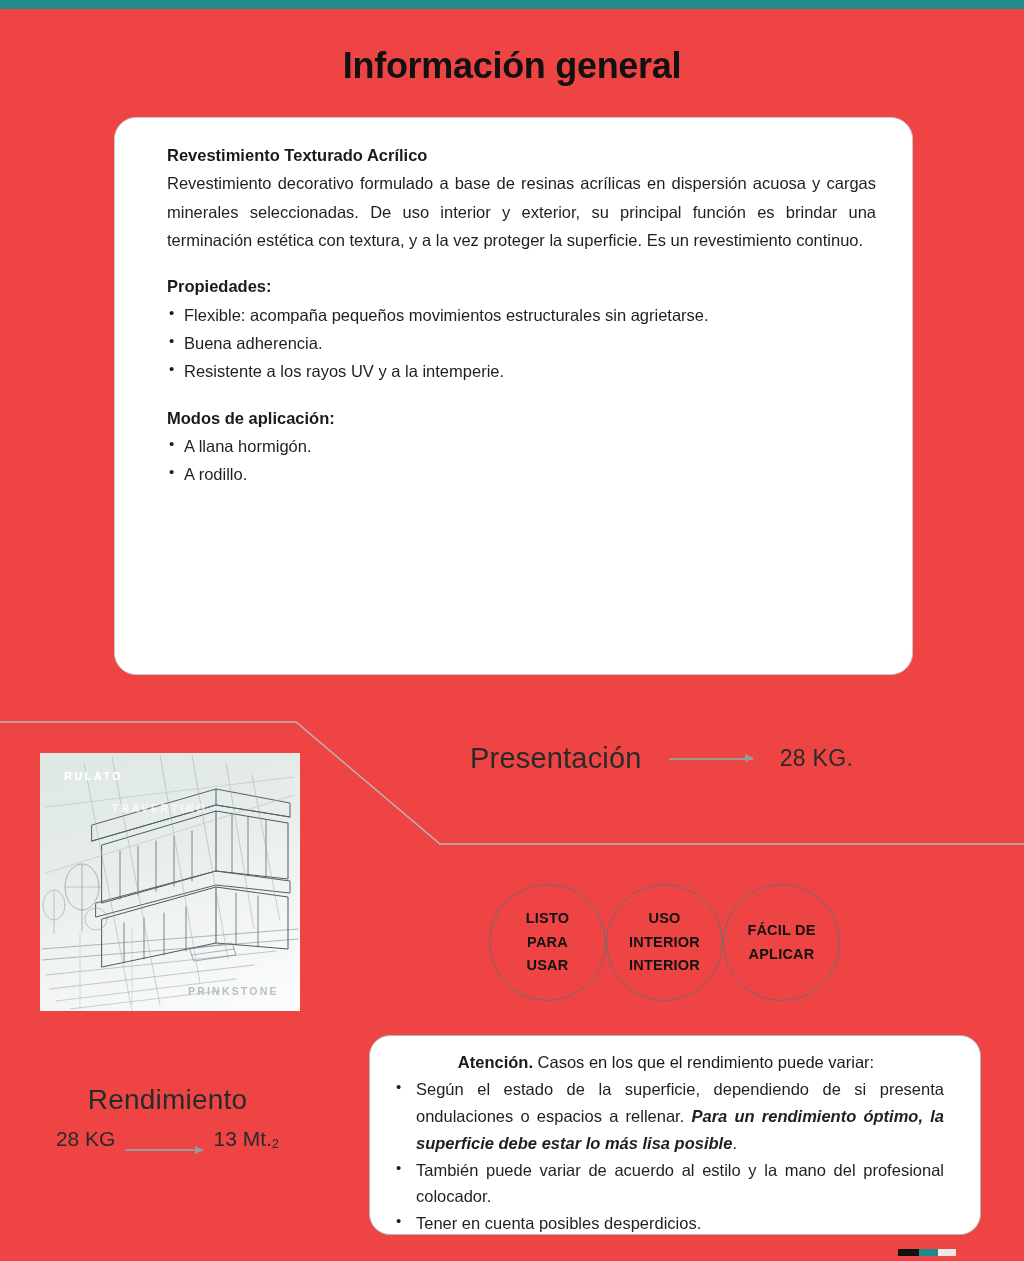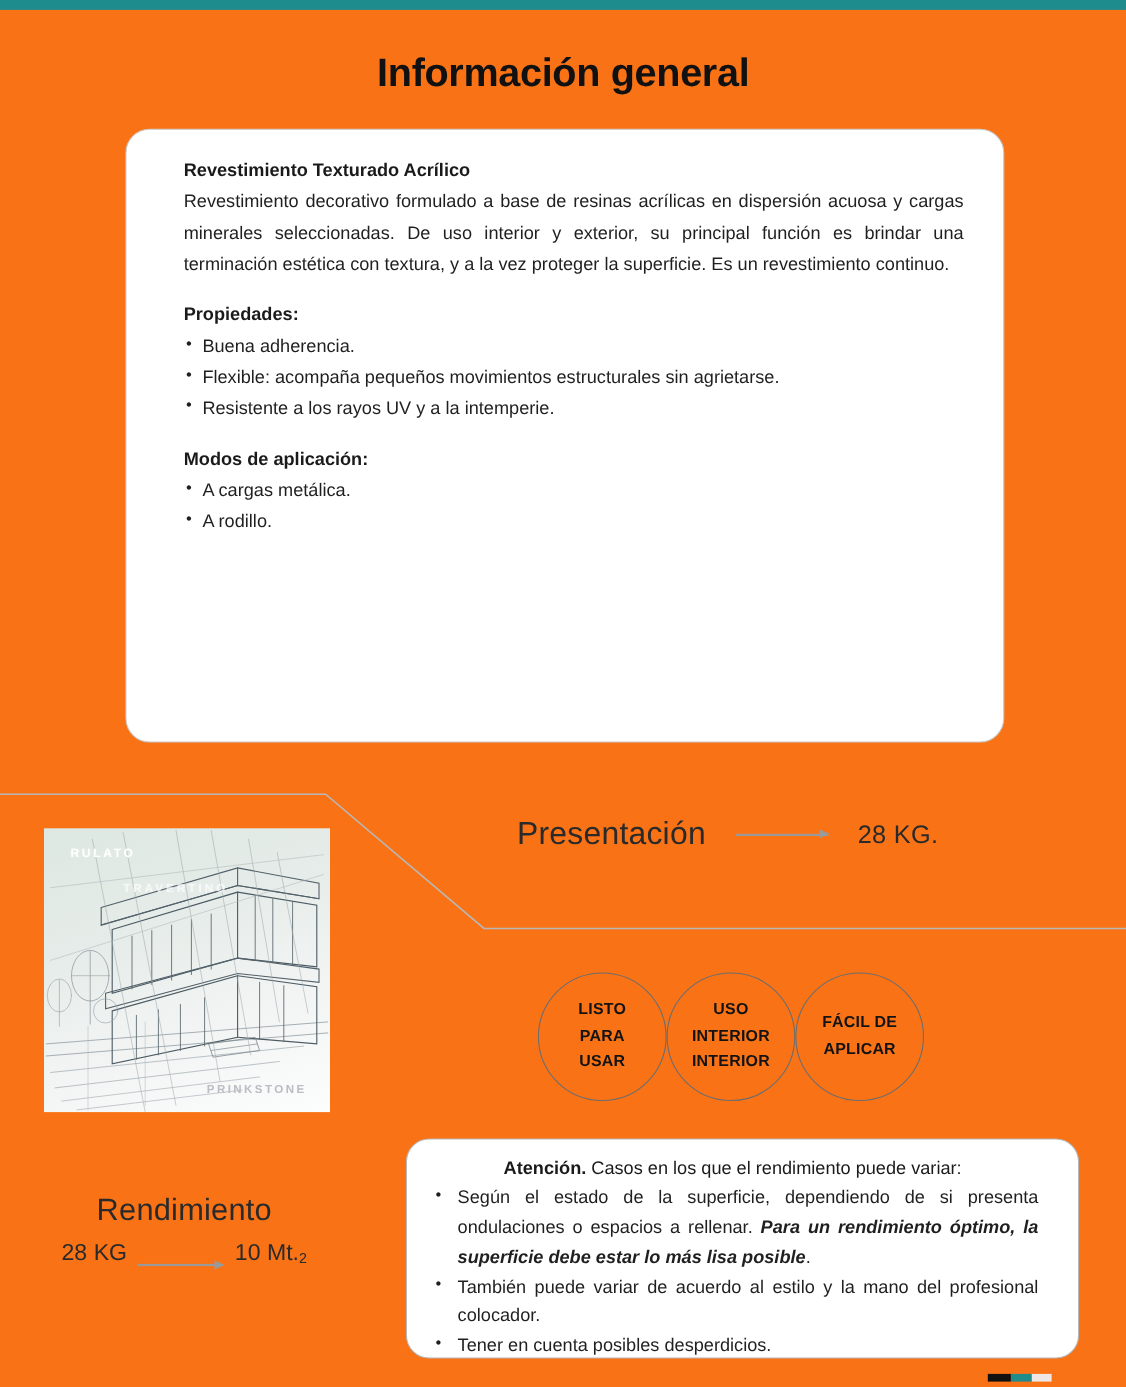--- a/index.html
+++ b/index.html
@@ -10,21 +10,21 @@
     background: #ffffff;
     font-family: "Liberation Sans", sans-serif;
     color: #231f20;
     overflow: hidden;
   }
 
   #page {
     position: relative;
     width: 1024px;
     height: 1261px;
-    background: #f97316;
+    background: #ef4444;
   }
 
   
   .top-bar {
     position: absolute;
     left: 0; top: 0;
     width: 1024px;
     height: 9px;
     background: #1e8b8d;
   }
@@ -269,30 +269,30 @@
 
     <div class="blk">
       <div class="blk-head">Revestimiento Texturado Acrílico</div>
       <p class="blk-body">Revestimiento decorativo formulado a base de resinas acrílicas en dispersión acuosa y cargas minerales seleccionadas. De uso interior y exterior, su principal función es brindar una terminación estética con textura, y a la vez proteger la superficie. Es un revestimiento continuo.</p>
     </div>
 
 
     <div class="blk">
       <div class="blk-head">Propiedades:</div>
       <ul class="blk-list">
+        <li>Flexible: acompaña pequeños movimientos estructurales sin agrietarse.</li>
         <li>Buena adherencia.</li>
-        <li>Flexible: acompaña pequeños movimientos estructurales sin agrietarse.</li>
         <li>Resistente a los rayos UV y a la intemperie.</li>
       </ul>
     </div>
 
     <div class="blk">
       <div class="blk-head">Modos de aplicación:</div>
       <ul class="blk-list">
-        <li>A cargas metálica.</li>
+        <li>A llana hormigón.</li>
         <li>A rodillo.</li>
       </ul>
     </div>
 
   </section>
 
   <svg class="angle-band" viewBox="0 0 1024 160" preserveAspectRatio="none">
     <polyline points="0,22 296,22 440,144 1024,144" fill="none" stroke="#b8b8b8" stroke-width="1.4"></polyline>
   </svg>
 
@@ -386,21 +386,21 @@
       <span>APLICAR</span>
     </div>
 
   </div>
 
   <div class="rendimiento">
     <div class="rendimiento-title">Rendimiento</div>
     <div class="rendimiento-row">
       <span>28 KG</span>
       <span class="arrow short"></span>
-      <span>10 Mt.</span>
+      <span>13 Mt.</span>
         <span class="sup">2</span>
     </div>
   </div>
 
   <section class="atencion-card">
     <div class="atencion-head">
       <b>Atención.</b><span> Casos en los que el rendimiento puede variar:</span>
     </div>
     <ul class="atencion-list">
       <li><span>Según el estado de la superficie, dependiendo de si presenta ondulaciones o espacios a rellenar. </span><em>Para un rendimiento óptimo, la superficie debe estar lo más lisa posible</em><span>.</span></li>

